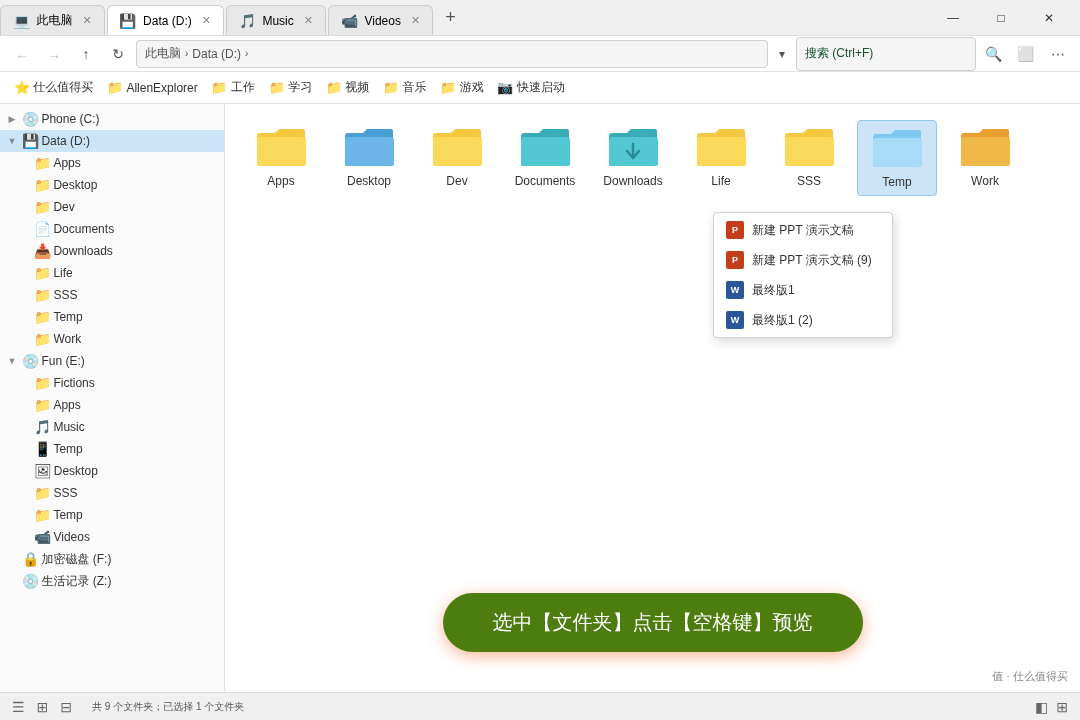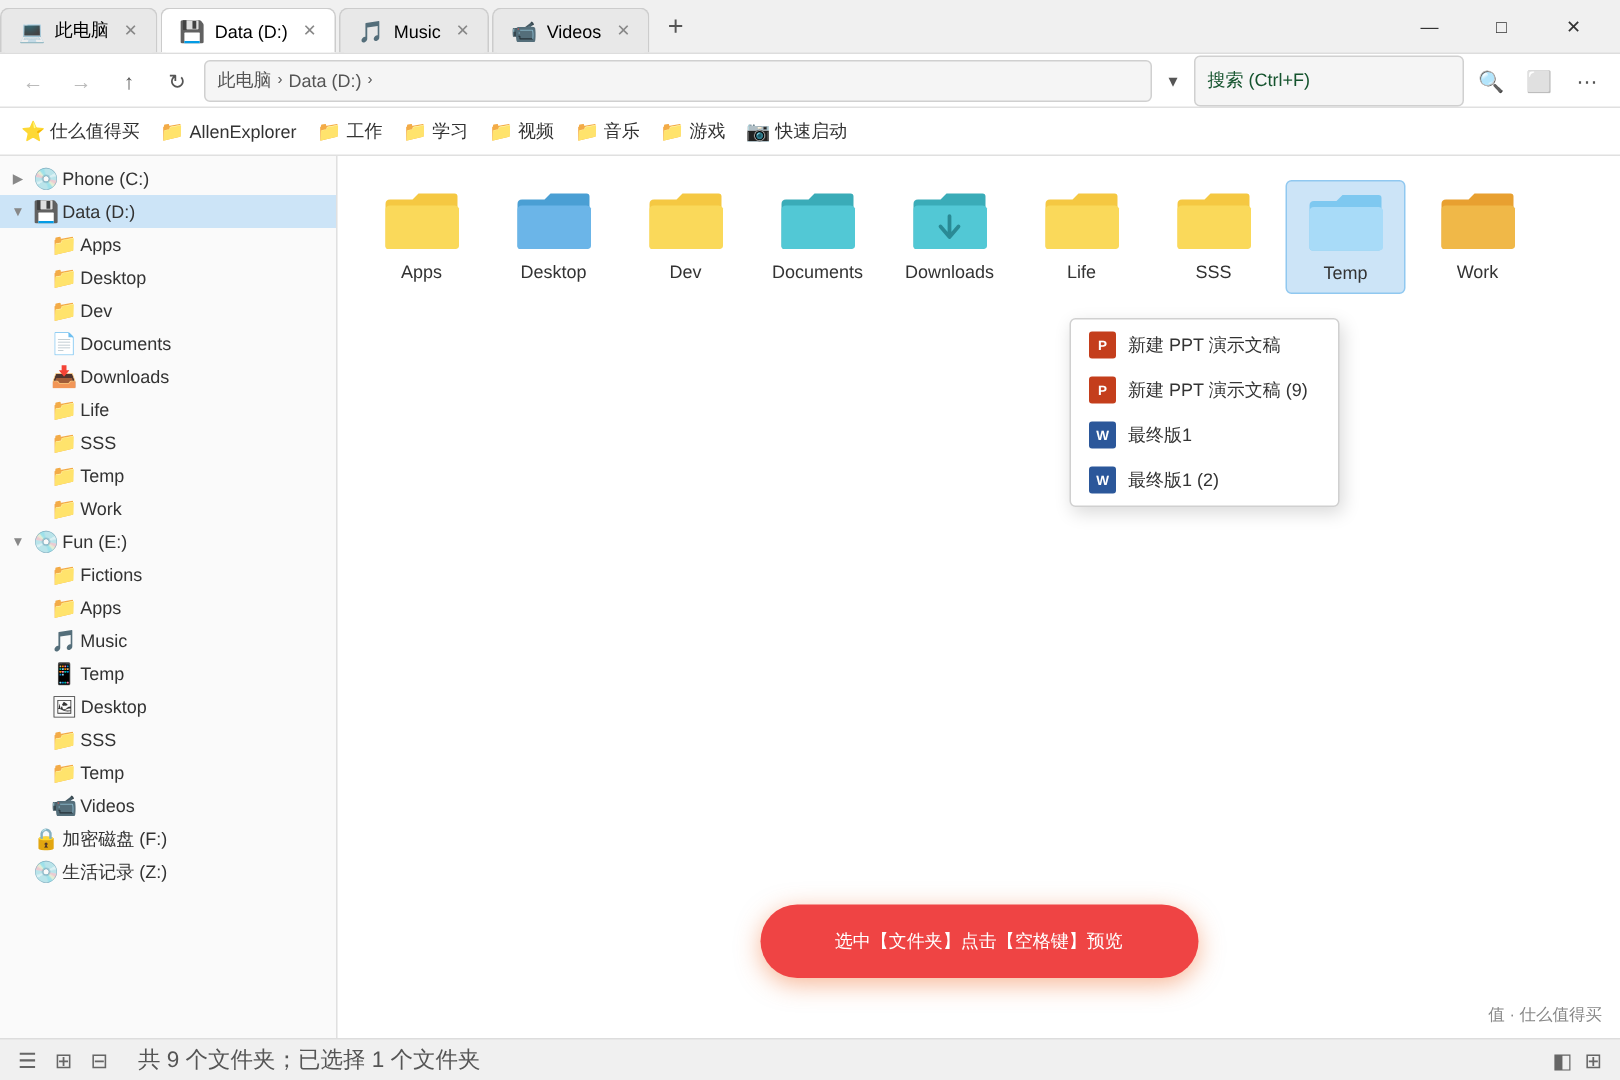--- a/index.html
+++ b/index.html
@@ -253,25 +253,25 @@
       font-weight: bold;
       flex-shrink: 0;
     }
 
     
     .bottom-banner {
       position: absolute;
       bottom: 40px;
       left: 50%;
       transform: translateX(-50%);
-      background: #ef4444;
+      background: #4d7c0f;
       color: white;
       padding: 16px 50px;
       border-radius: 40px;
-      font-size: 12px;
+      font-size: 20px;
       font-weight: 500;
       white-space: nowrap;
       box-shadow: 0 4px 16px rgba(240,112,48,0.5);
       z-index: 200;
     }
 
     
     .statusbar {
       height: 28px;
       background: #f0f0f0;
@@ -670,19 +670,19 @@
     </div>
 
   </div>
 </div>
 
 <div class="statusbar">
   <div style="display:flex;align-items:center;gap:12px;">
     <span class="status-icon">☰</span>
     <span class="status-icon">⊞</span>
     <span class="status-icon">⊟</span>
-    <span style="color:#555;font-size:15px;margin-left:8px;">共 9 个文件夹；已选择 1 个文件夹</span>
+    <span style="color:#555;font-size:10px;margin-left:8px;">共 9 个文件夹；已选择 1 个文件夹</span>
   </div>
   <div class="statusbar-right">
     <span class="status-icon">◧</span>
     <span class="status-icon">⊞</span>
   </div>
 </div>
 
 </body></html>

